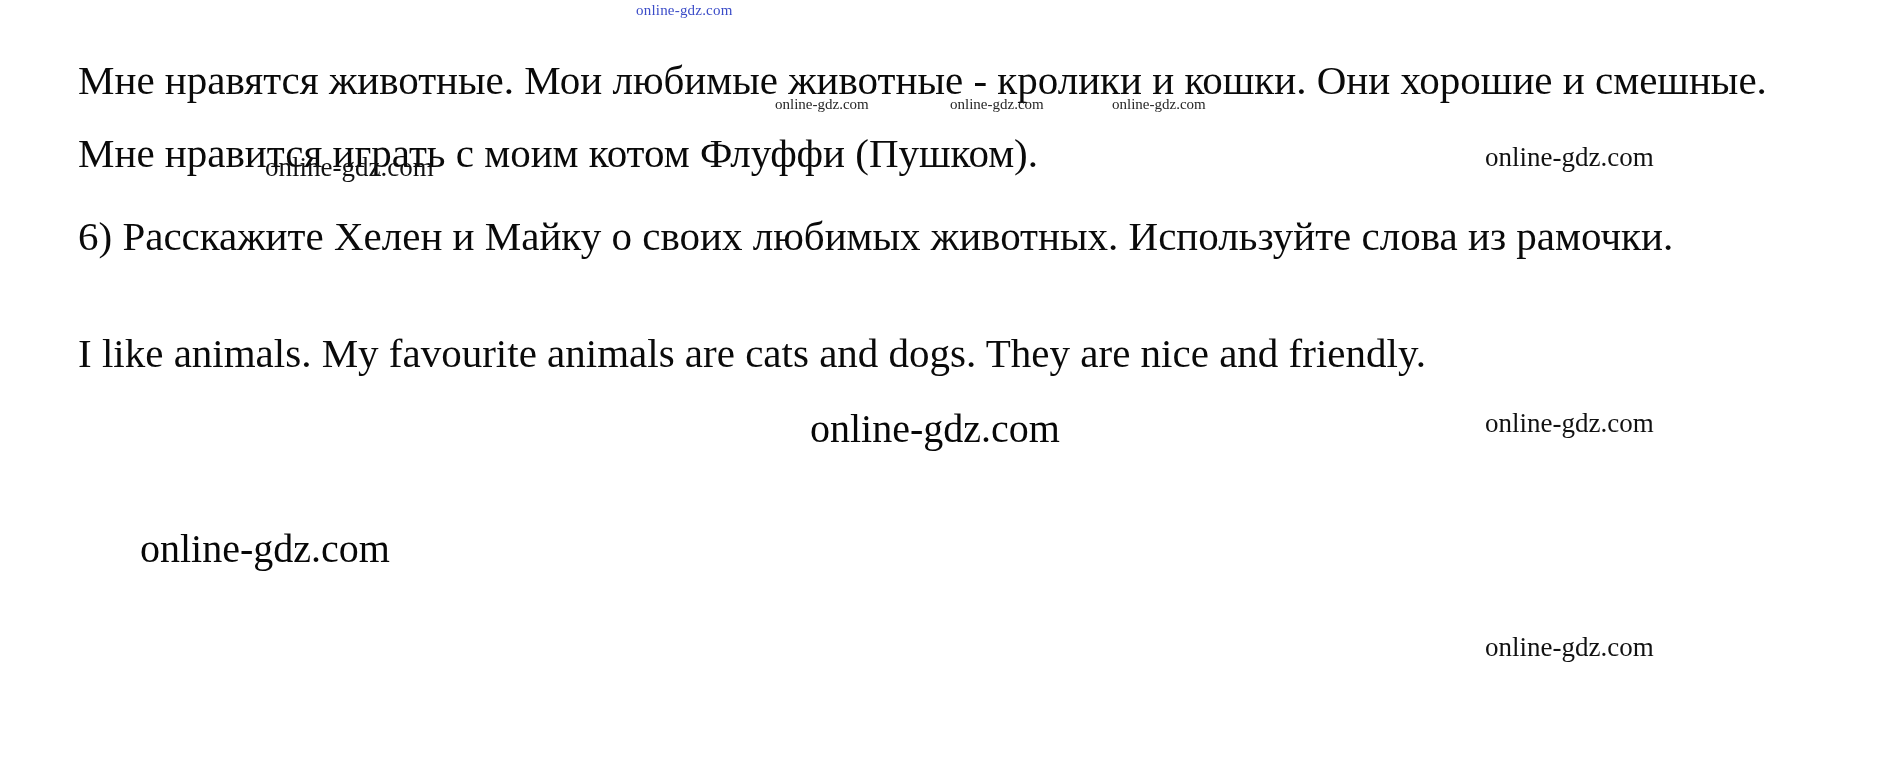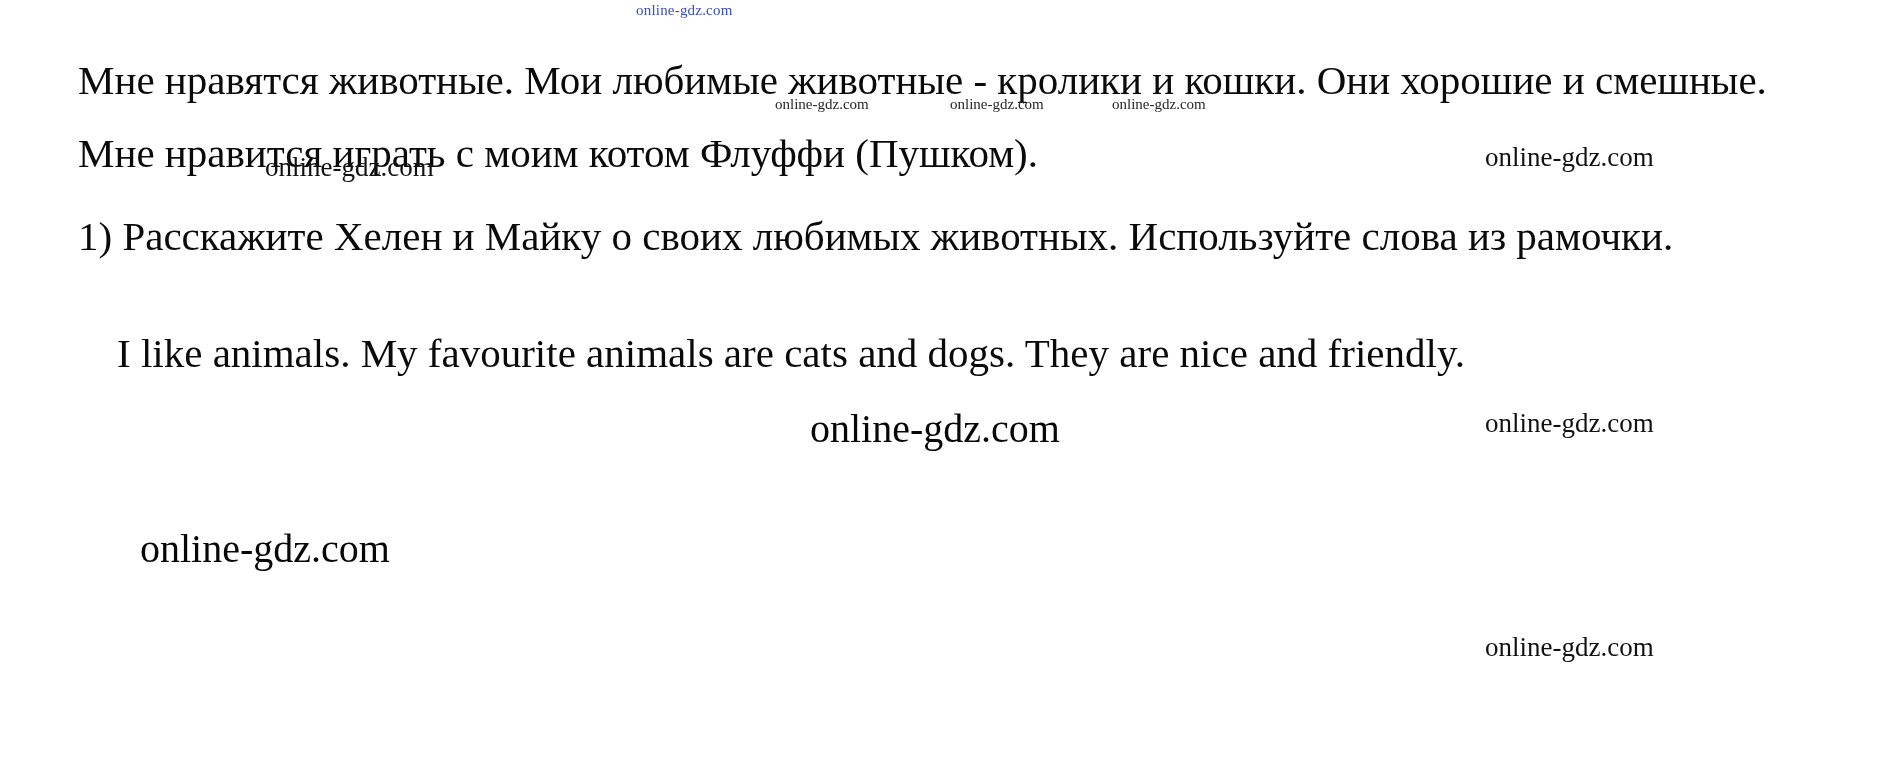--- a/index.html
+++ b/index.html
@@ -36,21 +36,20 @@
 
   .para.ru-1 {
     margin-bottom: 6px;
   }
   .para.ru-2 {
     margin-top: 10px;
     margin-bottom: 30px;
   }
   .para.en-1 {
     margin-top: 44px;
-    margin-left: 39px;
   }
 
   
   .wm {
     position: absolute;
     font-family: Liberation Serif, serif;
     color: #1f1f1f;
     white-space: nowrap;
     pointer-events: none;
     user-select: none;
@@ -63,21 +62,21 @@
   .wm-xs { font-size: 15px; color: #262626; }
   .wm-md { font-size: 27px; color: #111111; }
   .wm-xl { font-size: 40px; color: #070707; font-weight: 400; }
 </style>
 </head>
 <body>
 
 <div class="doc">
   <p class="para ru-1">Мне нравятся животные. Мои любимые животные - кролики и кошки. Они хорошие и смешные. Мне нравится играть с моим котом Флуффи (Пушком).</p>
 
-  <p class="para ru-2">1) Расскажите Хелен и Майку о своих любимых животных. Используйте слова из рамочки.</p>
+  <p class="para ru-2">6) Расскажите Хелен и Майку о своих любимых животных. Используйте слова из рамочки.</p>
 
   <p class="para en-1">I like animals. My favourite animals are cats and dogs. They are nice and friendly.</p>
 </div>
 
 <div id="watermark-layer">
     <div class="wm wm-top" style="left: 636px; top: 2px;">online-gdz.com</div>
     <div class="wm wm-xs" style="left: 775px; top: 96px;">online-gdz.com</div>
     <div class="wm wm-xs" style="left: 950px; top: 96px;">online-gdz.com</div>
     <div class="wm wm-xs" style="left: 1112px; top: 96px;">online-gdz.com</div>
     <div class="wm wm-md" style="left: 1485px; top: 142px;">online-gdz.com</div>

